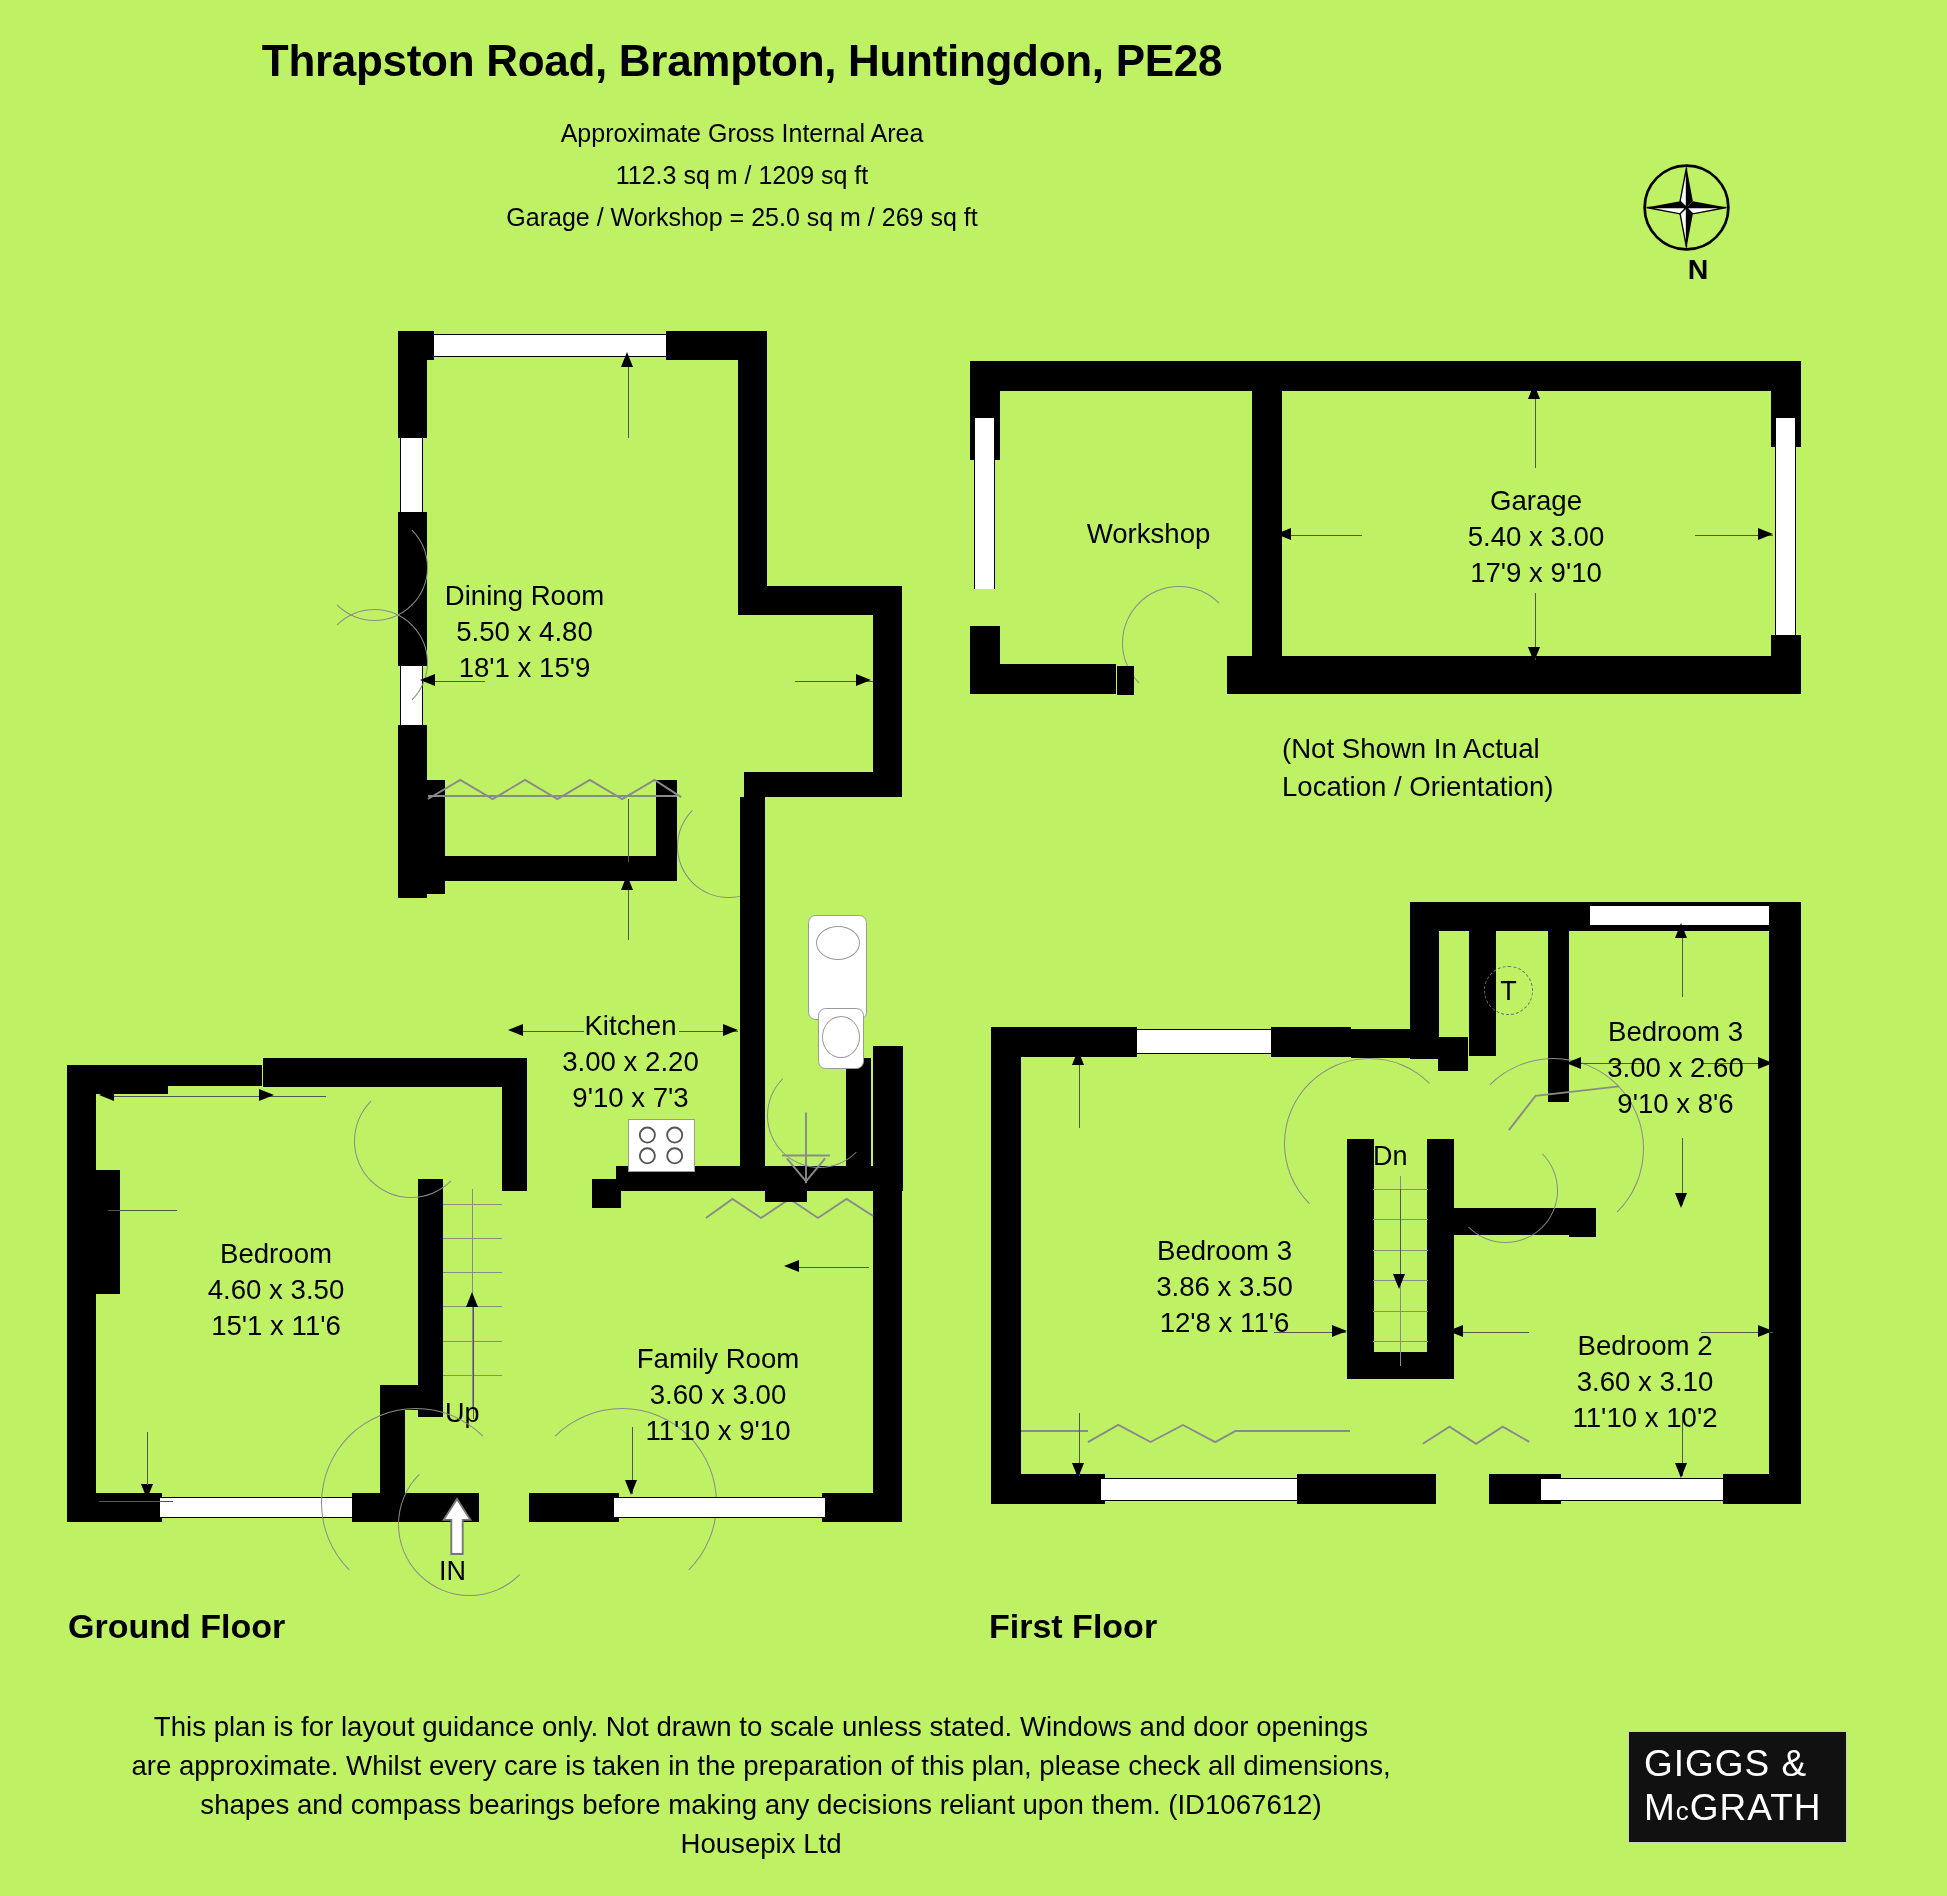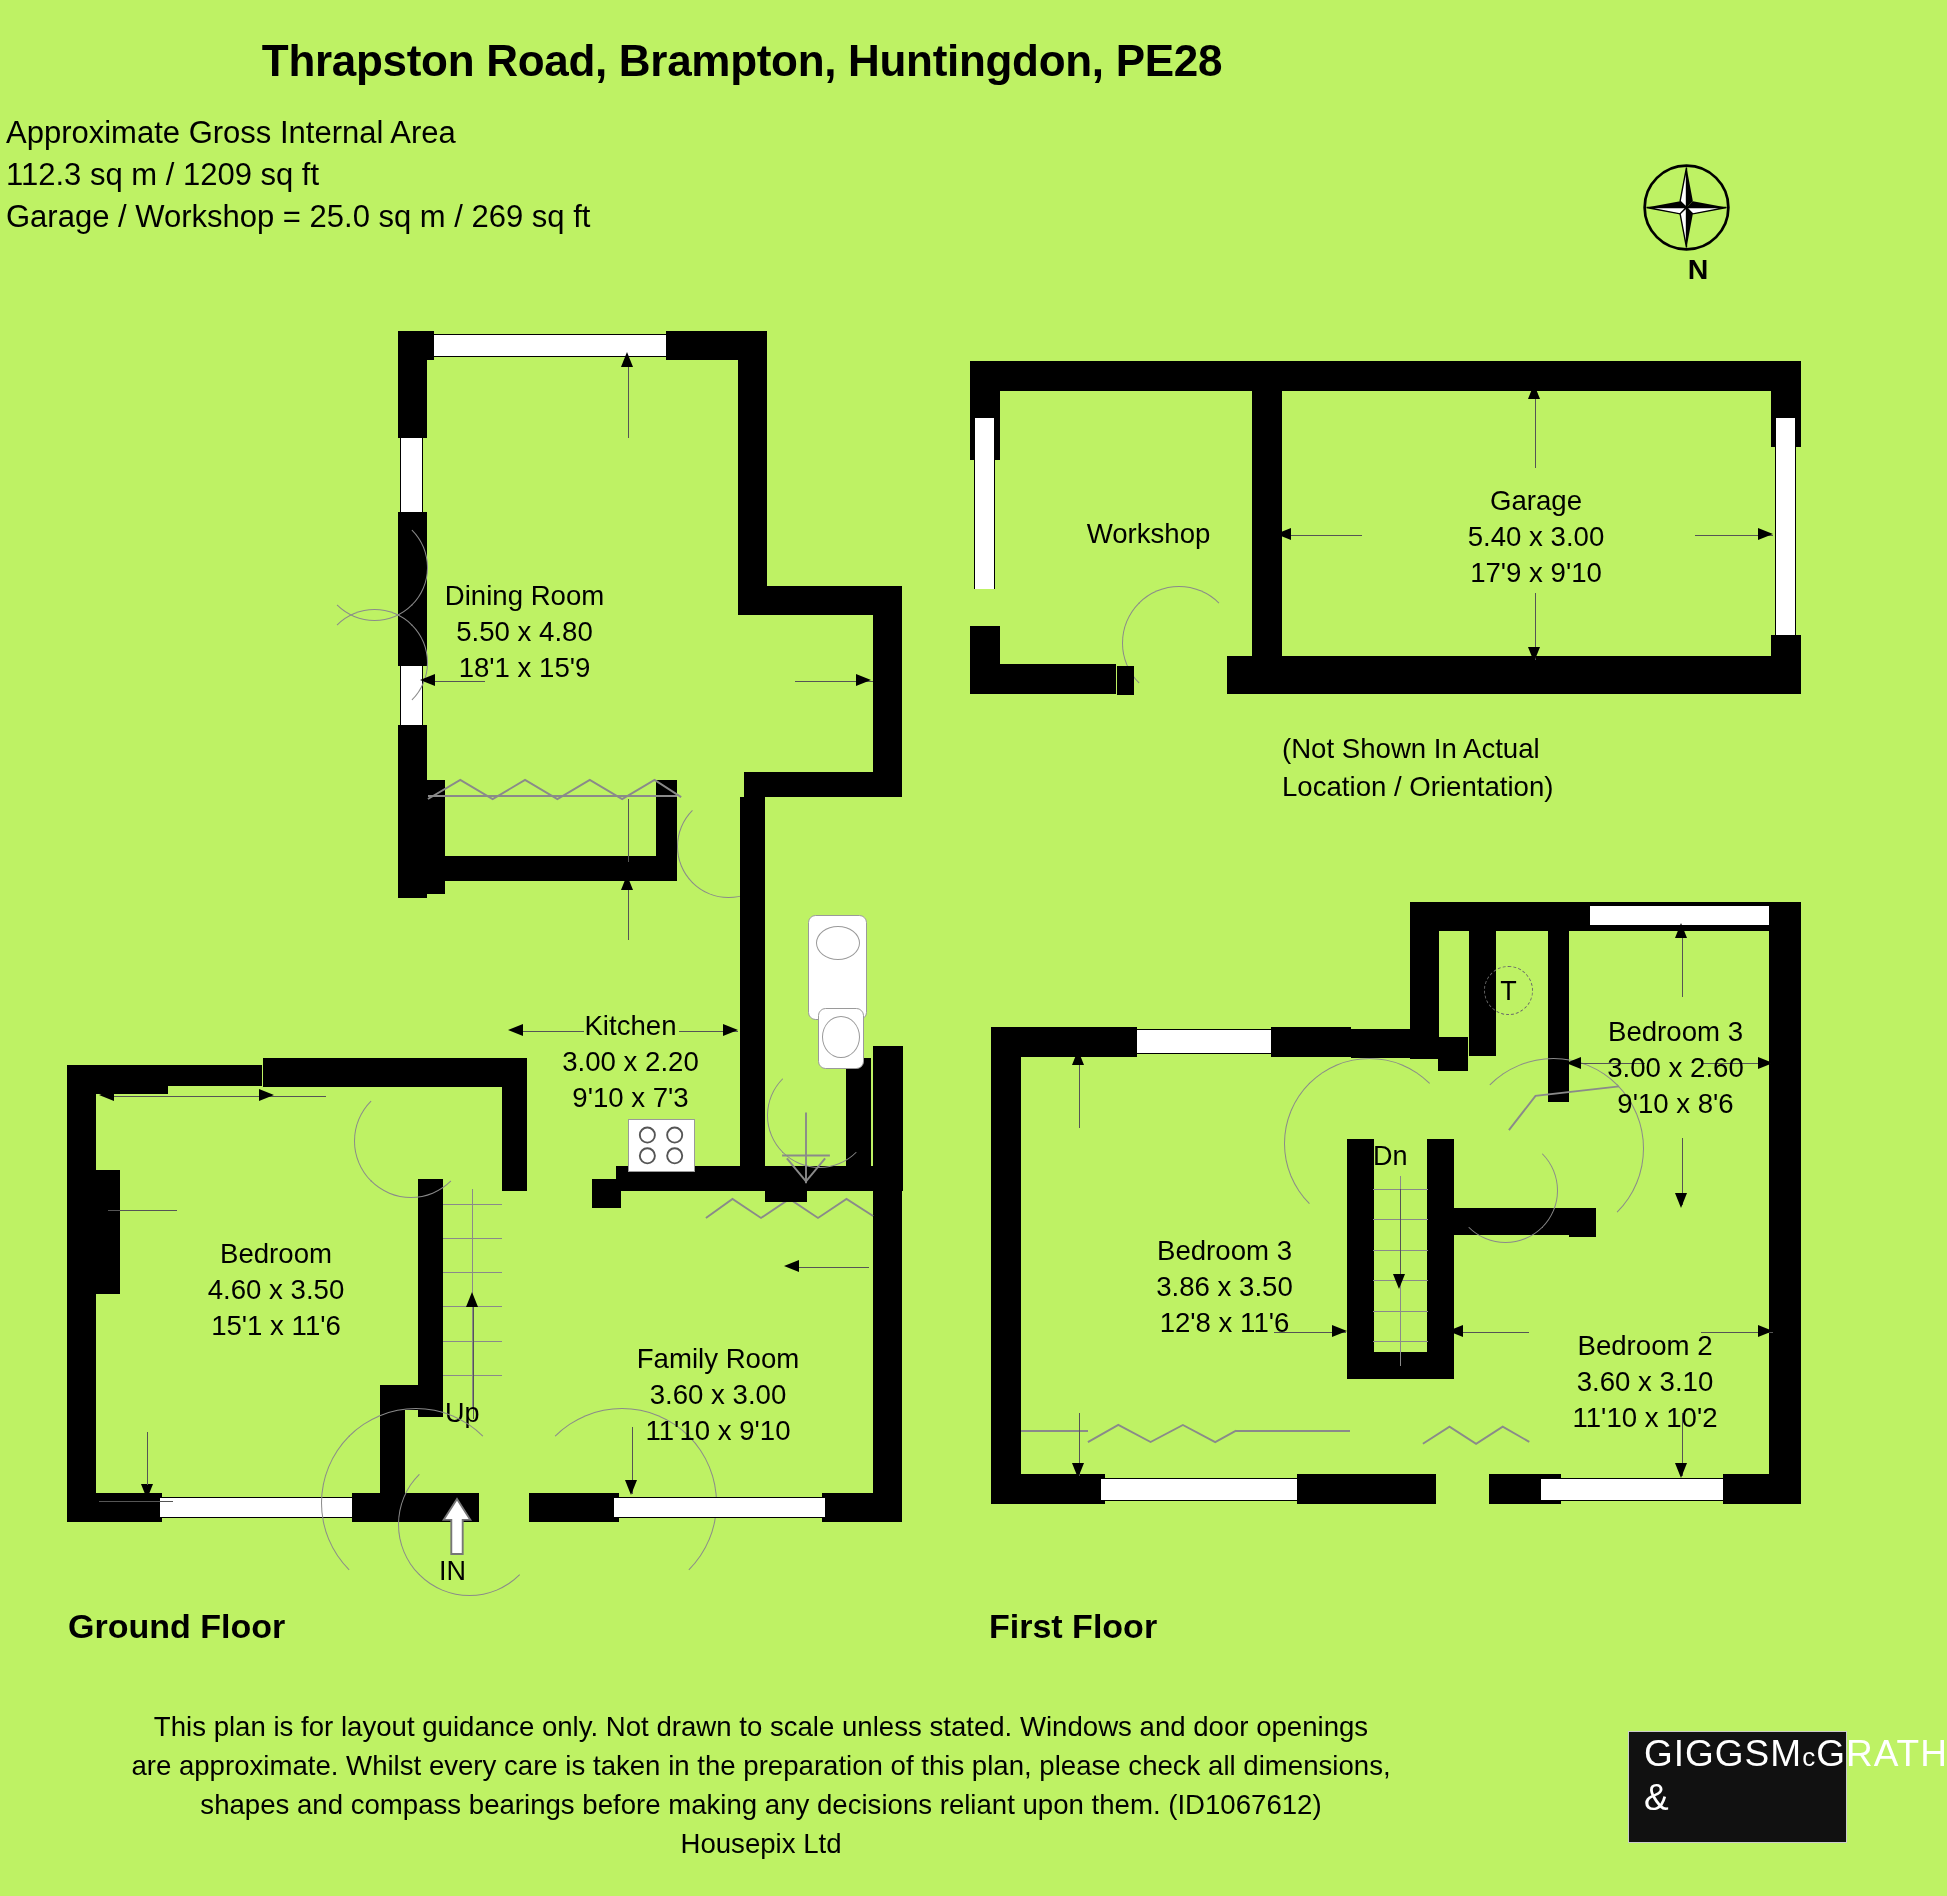--- a/index.html
+++ b/index.html
@@ -24,24 +24,24 @@
     position: absolute;
     left: 0; top: 36px;
     width: 1484px;
     text-align: center;
     font-size: 44px;
     font-weight: bold;
     letter-spacing: -0.3px;
   }
   .areas {
     position: absolute;
-    left: 6px; top: 112px;
+    left: 0; top: 112px;
     width: 1484px;
-    text-align: left;
-    font-size: 31px;
+    text-align: center;
+    font-size: 25px;
     line-height: 42px;
   }
   .areas div { white-space: nowrap; }
 
   
   .compass-wrap {
     position: absolute;
     left: 1641px; top: 162px;
     width: 114px; height: 133px;
   }
@@ -177,22 +177,22 @@
 
   .logo {
     position: absolute;
     left: 1628px; top: 1731px;
     width: 219px; height: 112px;
     background: #111111;
     border: 1.9px solid #cccccc;
     box-sizing: border-box;
     color: #ffffff;
     display: flex;
-    flex-direction: row;
-    justify-content: space-between;
+    flex-direction: column;
+    justify-content: center;
     padding-left: 15px;
   }
   .logo .l1 { font-size: 37px; letter-spacing: 1px; line-height: 44px; }
   .logo .l2 { font-size: 37px; letter-spacing: 1px; line-height: 44px; }
   .logo .l2 .sm { font-size: 26px; }
 
   .in-label {
     position: absolute;
     font-size: 27px;
   }

